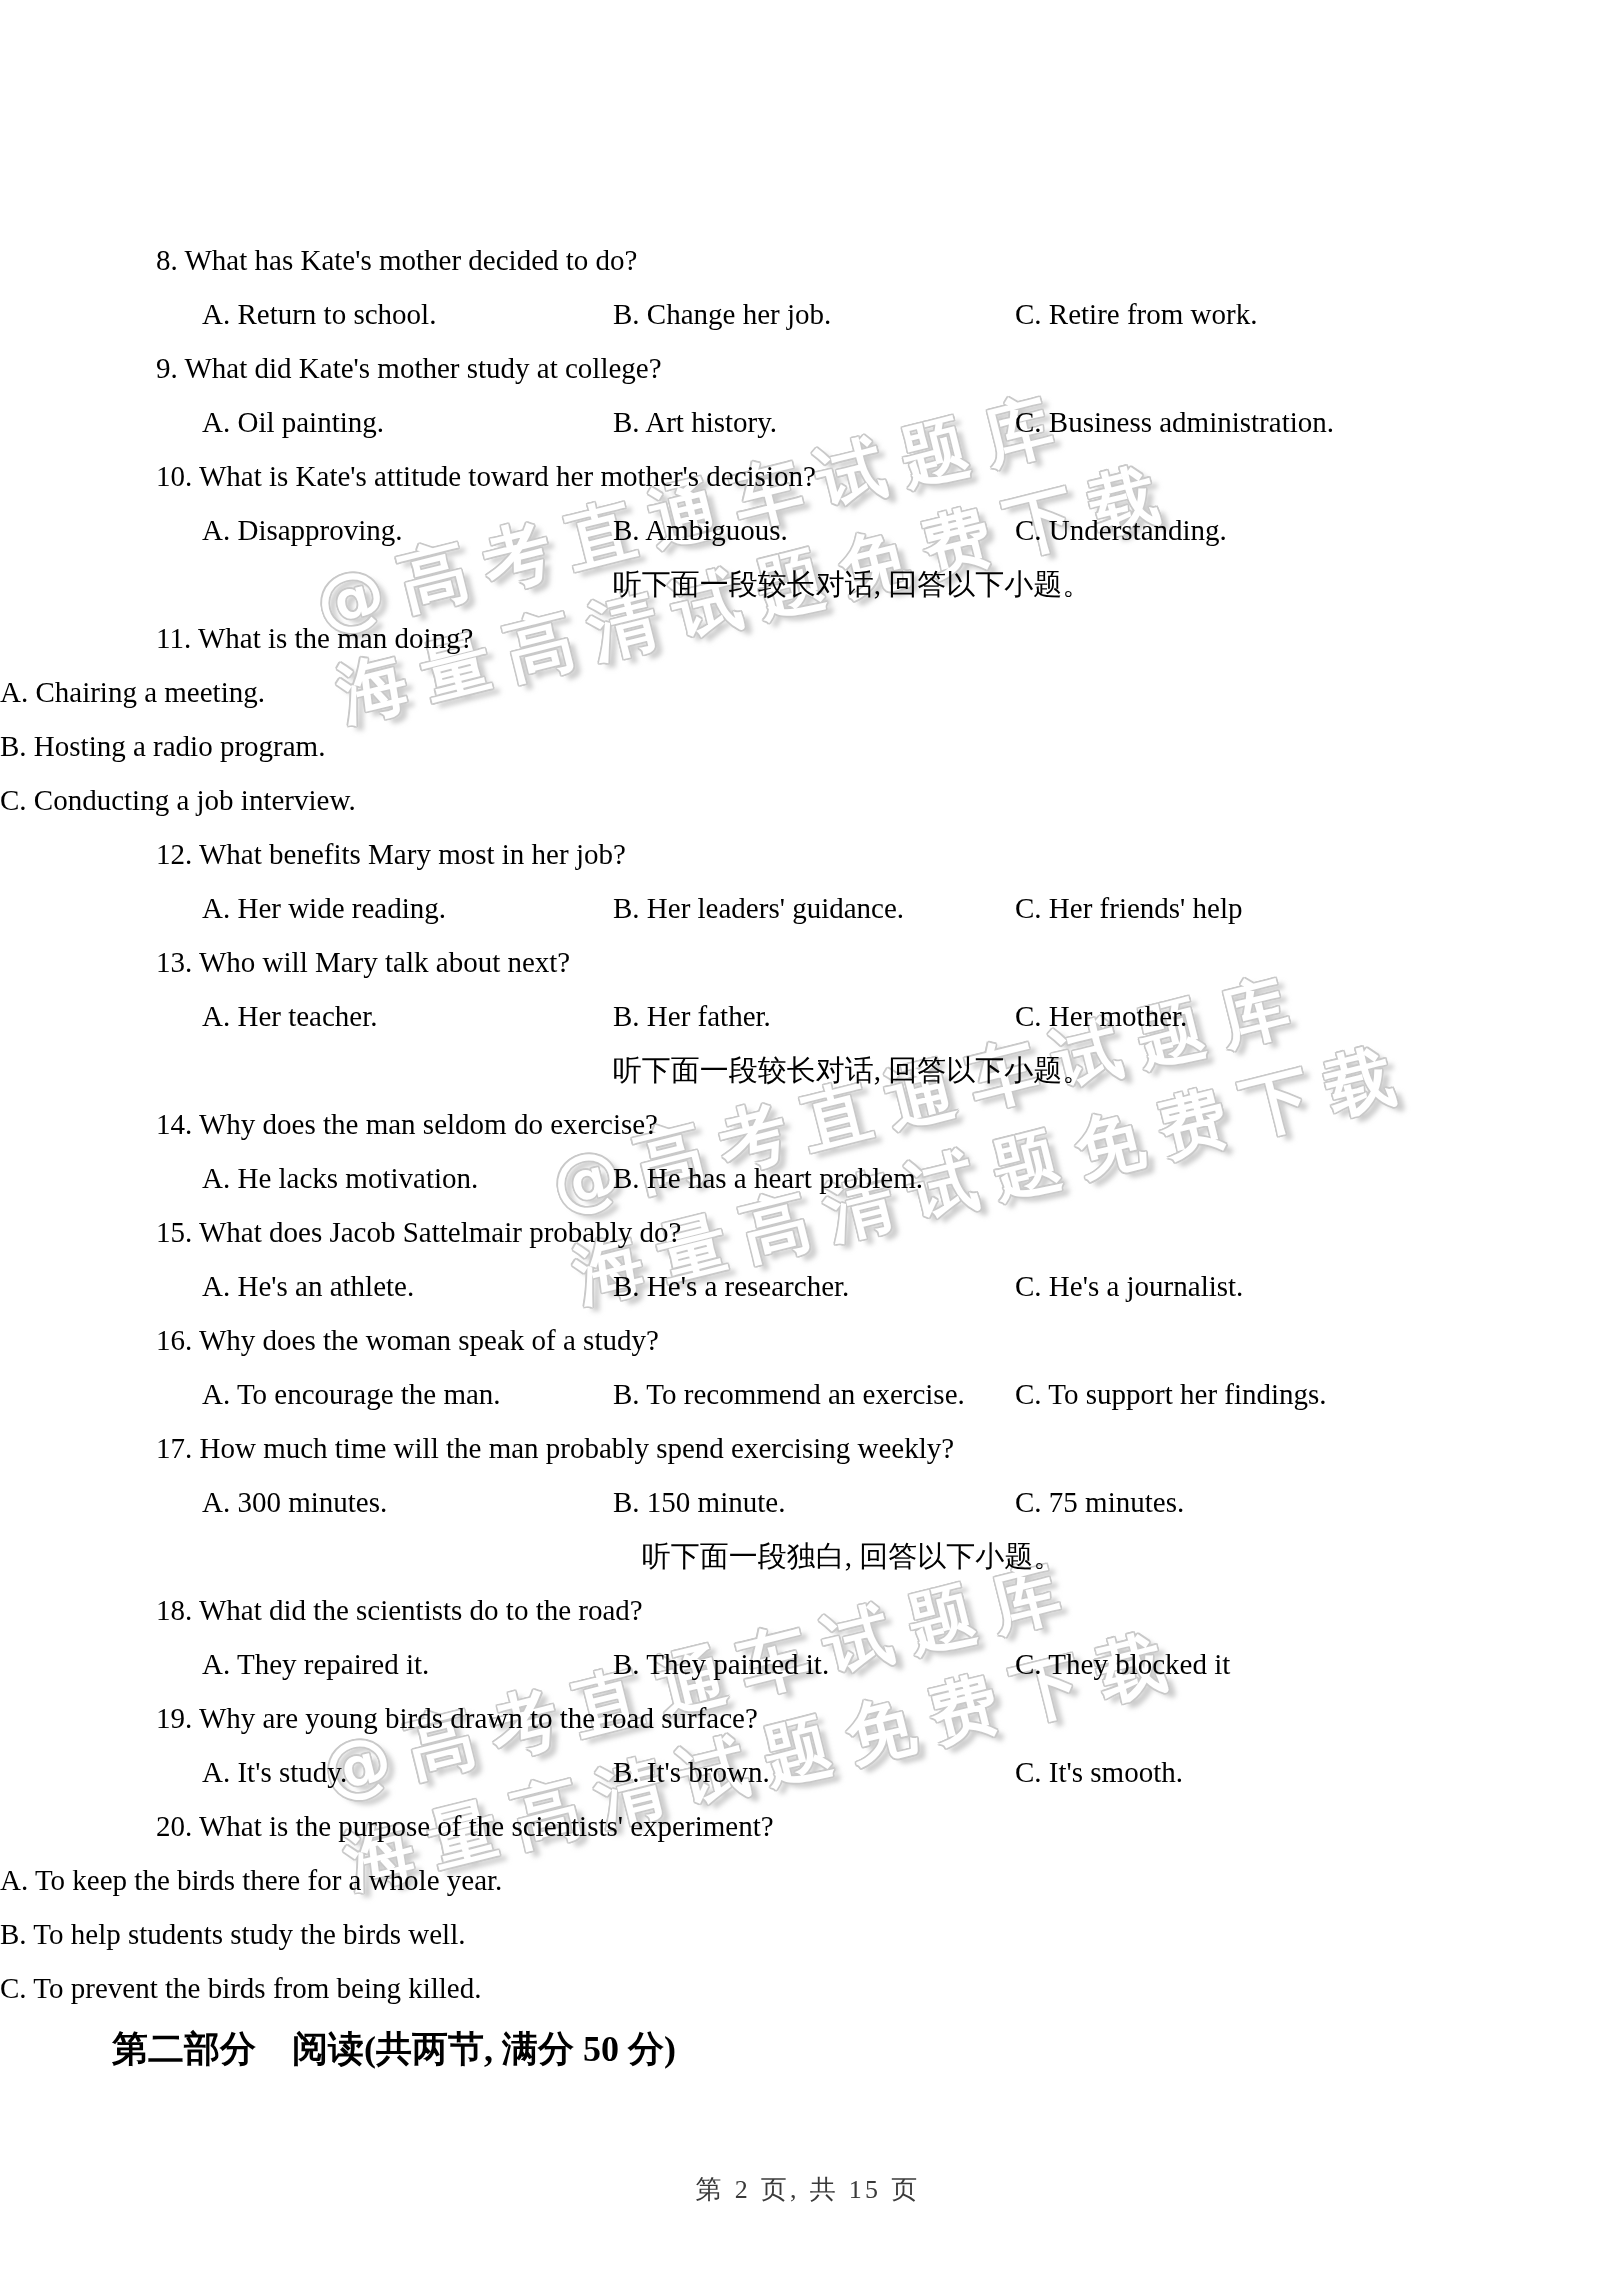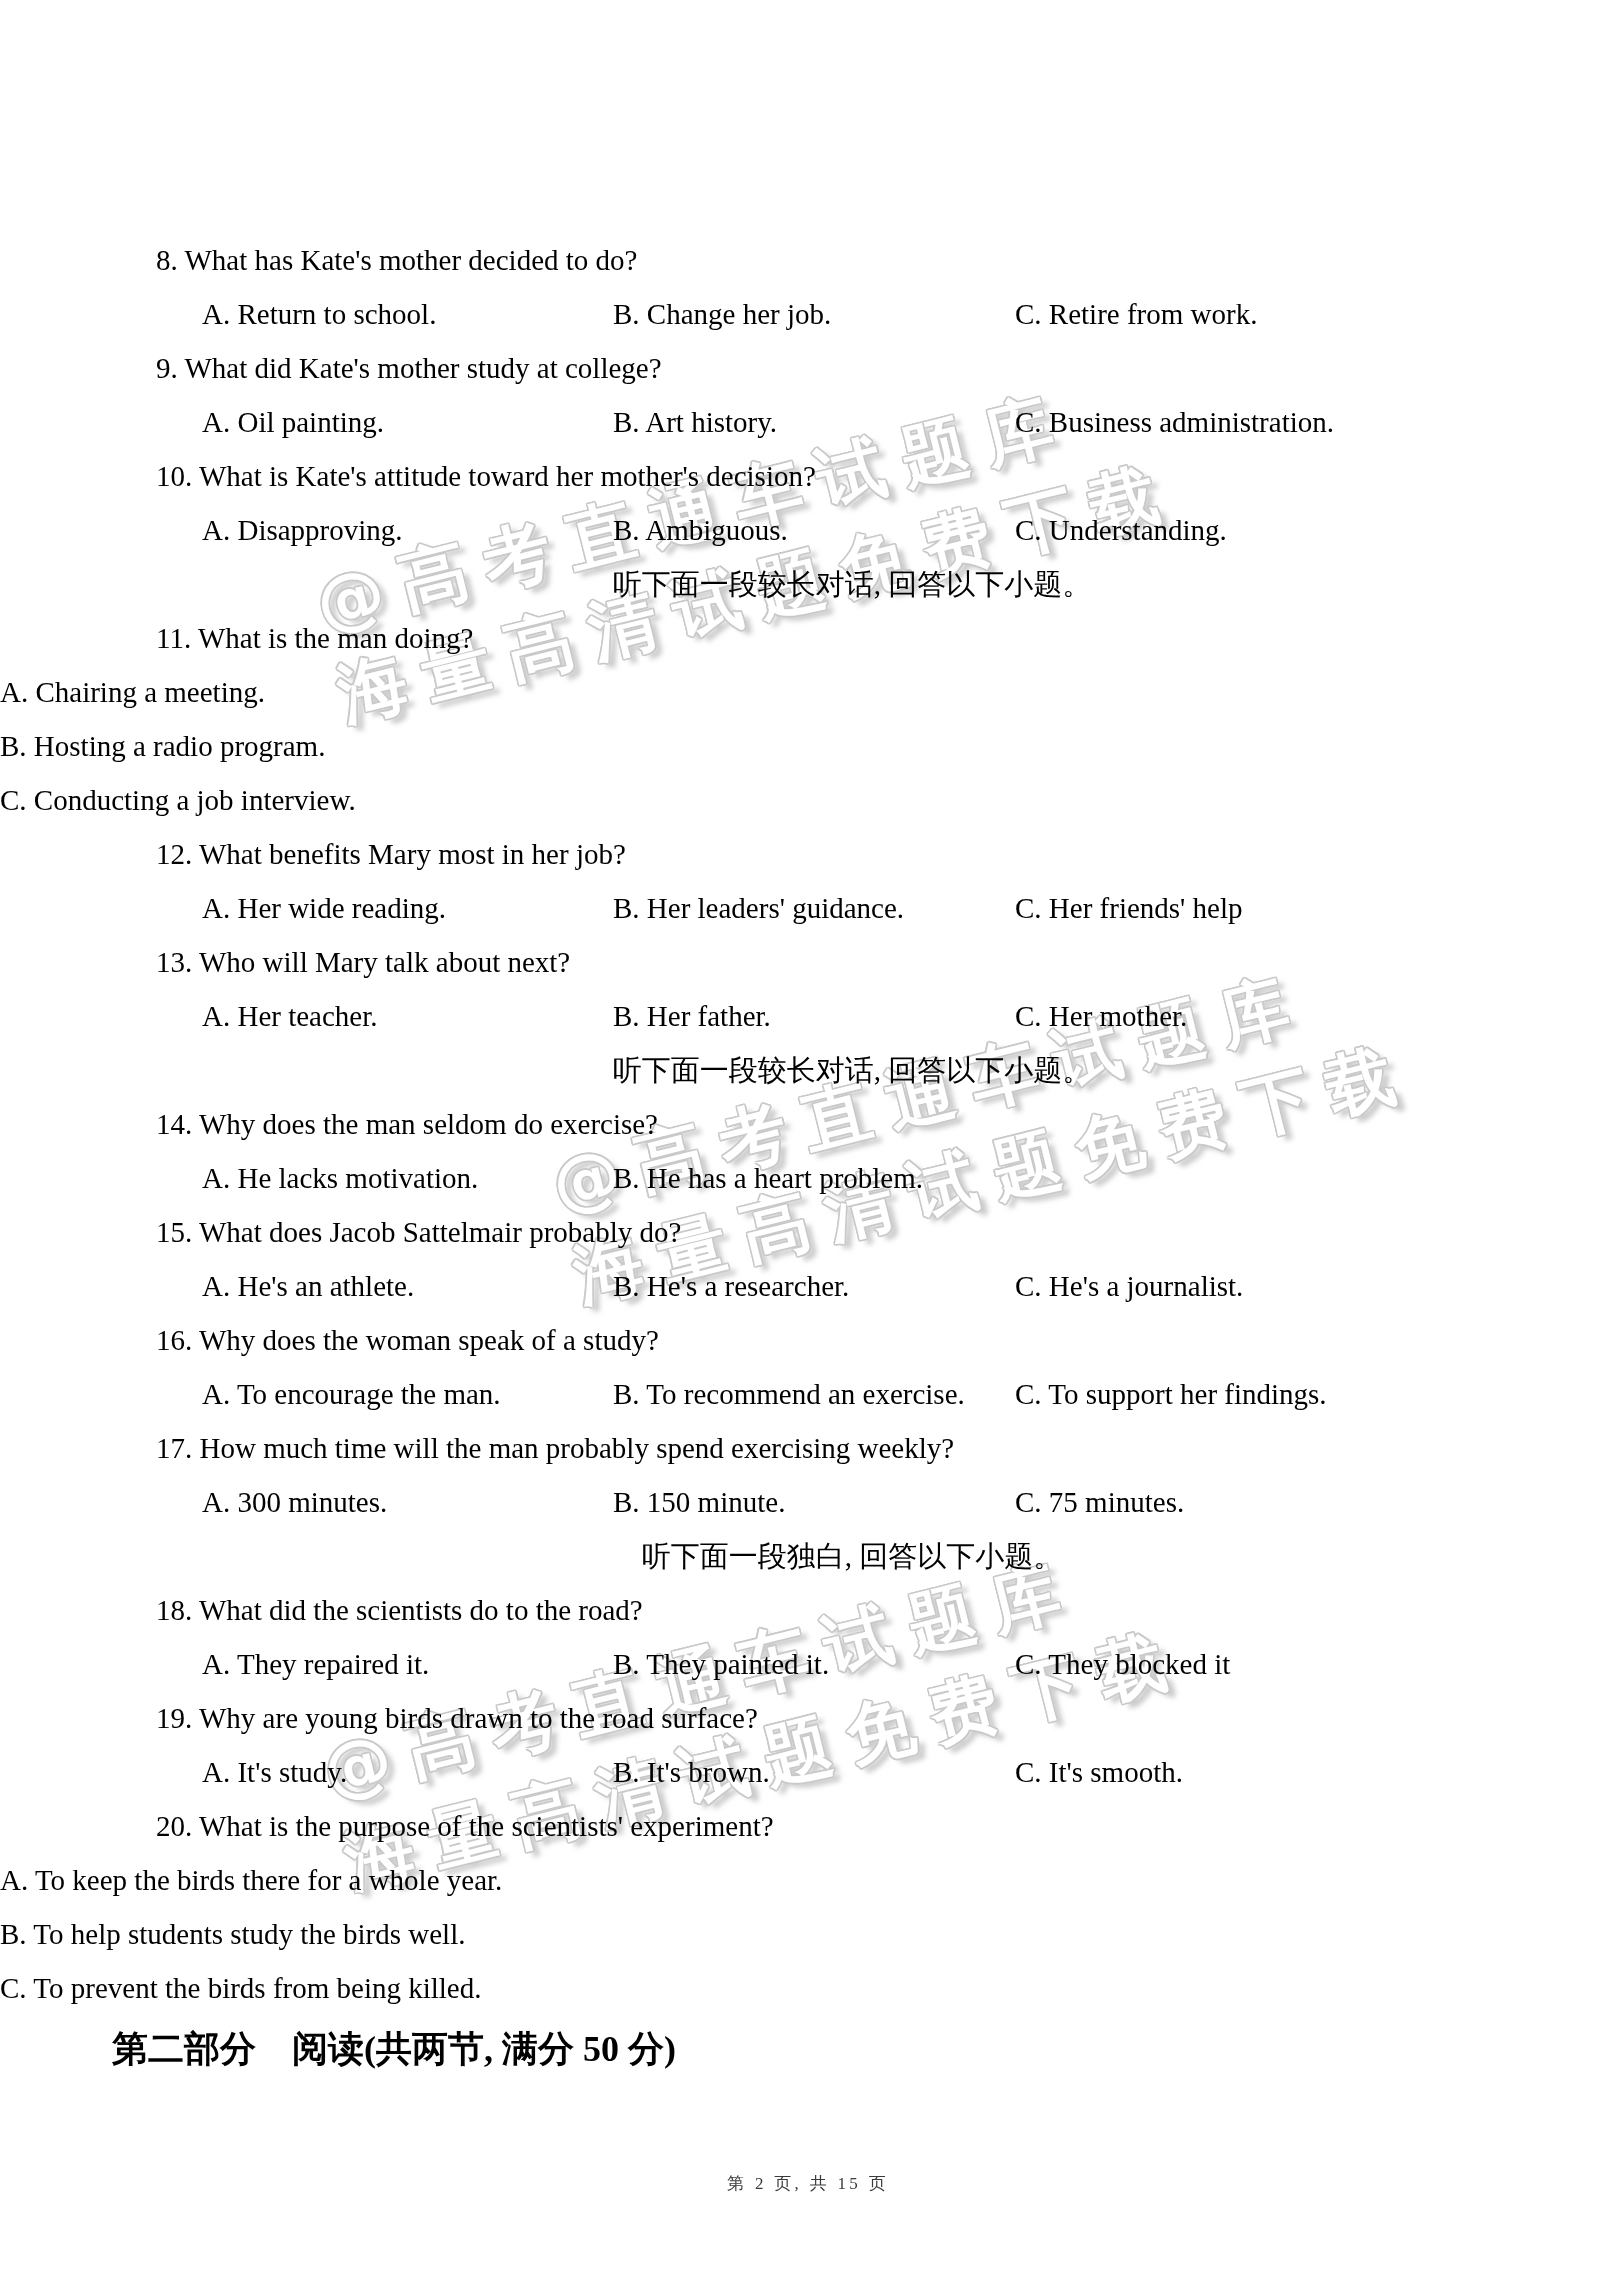--- a/index.html
+++ b/index.html
@@ -16,21 +16,21 @@
   .opts span { position:absolute; top:0; }
   .oa { left:202px; }
   .ob { left:613px; }
   .oc { left:1015px; }
   .heading {
     margin-top:3.9px; padding-left:112px; height:60px; line-height:60px;
     font-size:36px; font-weight:bold; white-space:nowrap;
   }
   .footer {
     position:absolute; left:0; top:2172px; width:100%; z-index:2;
-    text-align:center; font-size:17px; letter-spacing:3.3px; color:#3a3a3a;
+    text-align:center; font-size:26px; letter-spacing:3.3px; color:#3a3a3a;
   }
   .wm {
     position:absolute; z-index:1;
     transform:rotate(-14deg); transform-origin:0 0;
     white-space:nowrap;
     font-family:"DejaVu Sans", sans-serif; font-weight:bold;
     font-size:68px; letter-spacing:18px; line-height:93px;
     color:#ffffff;
     text-shadow:
       1.6px 0 0 #c9c9c9, -1.6px 0 0 #c9c9c9,

